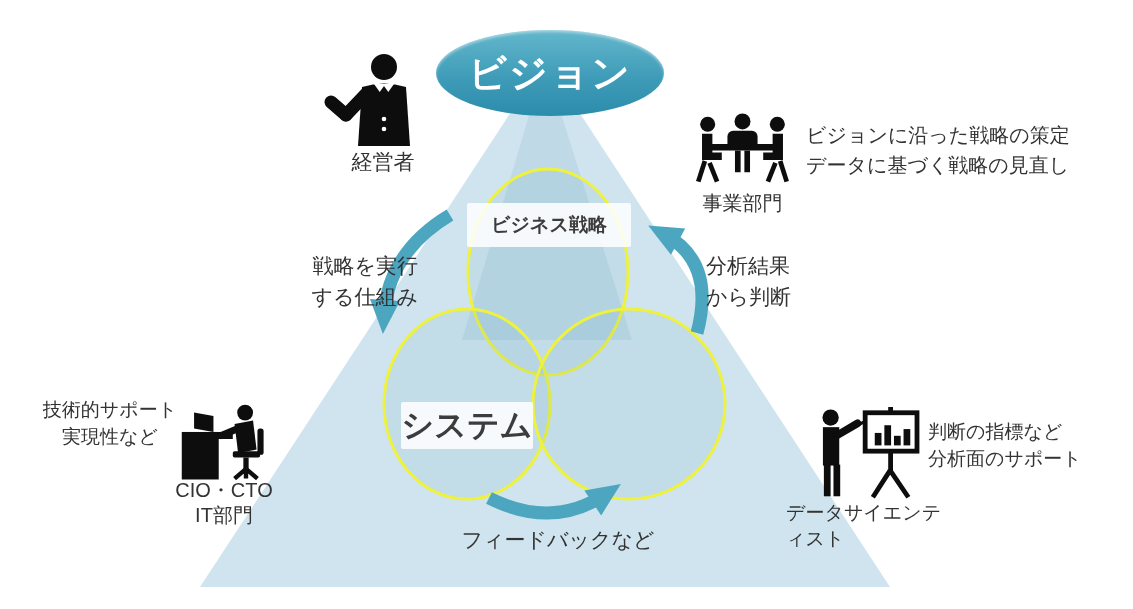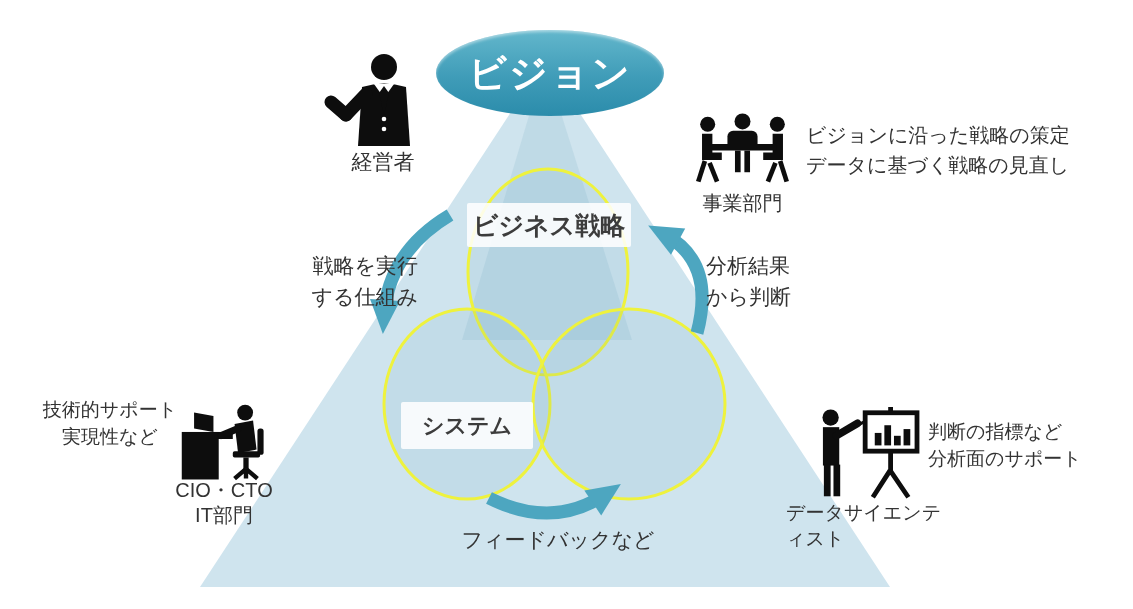--- a/index.html
+++ b/index.html
@@ -16,22 +16,22 @@
     box-shadow:inset 0 2px 3px rgba(255,255,255,.45);
     display:flex;align-items:center;justify-content:center;
     color:#ffffff;font-size:38px;font-weight:700;letter-spacing:2px;
   }
   
   .node{
     position:absolute;background:rgba(255,255,255,.86);
     display:flex;align-items:center;justify-content:center;
     font-weight:700;color:#3c3c3c;border-radius:2px;
   }
-  .node.strategy{left:467px;top:203px;width:164px;height:44px;font-size:25px;}
-  .node.system{left:401px;top:402px;width:132px;height:47px;font-size:22px;}
+  .node.strategy{left:467px;top:203px;width:164px;height:44px;font-size:19px;}
+  .node.system{left:401px;top:402px;width:132px;height:47px;font-size:32px;}
   .node.data{left:582px;top:402px;width:119px;height:47px;font-size:26px;}
   
   .txt{position:absolute;color:#333333;}
   .txt .ln{display:block;}
   .t-center{text-align:center;}
   .exec-label{left:320px;top:148px;width:126px;font-size:21px;}
   .dept-label{left:695px;top:190px;width:95px;font-size:20px;}
   .dept-note{left:806px;top:120px;width:330px;font-size:20px;line-height:30px;}
   .exec-arrow-label{left:274px;top:250px;width:144px;font-size:21px;line-height:31px;text-align:right;}
   .analyze-arrow-label{left:706px;top:250px;width:140px;font-size:21px;line-height:31px;}

